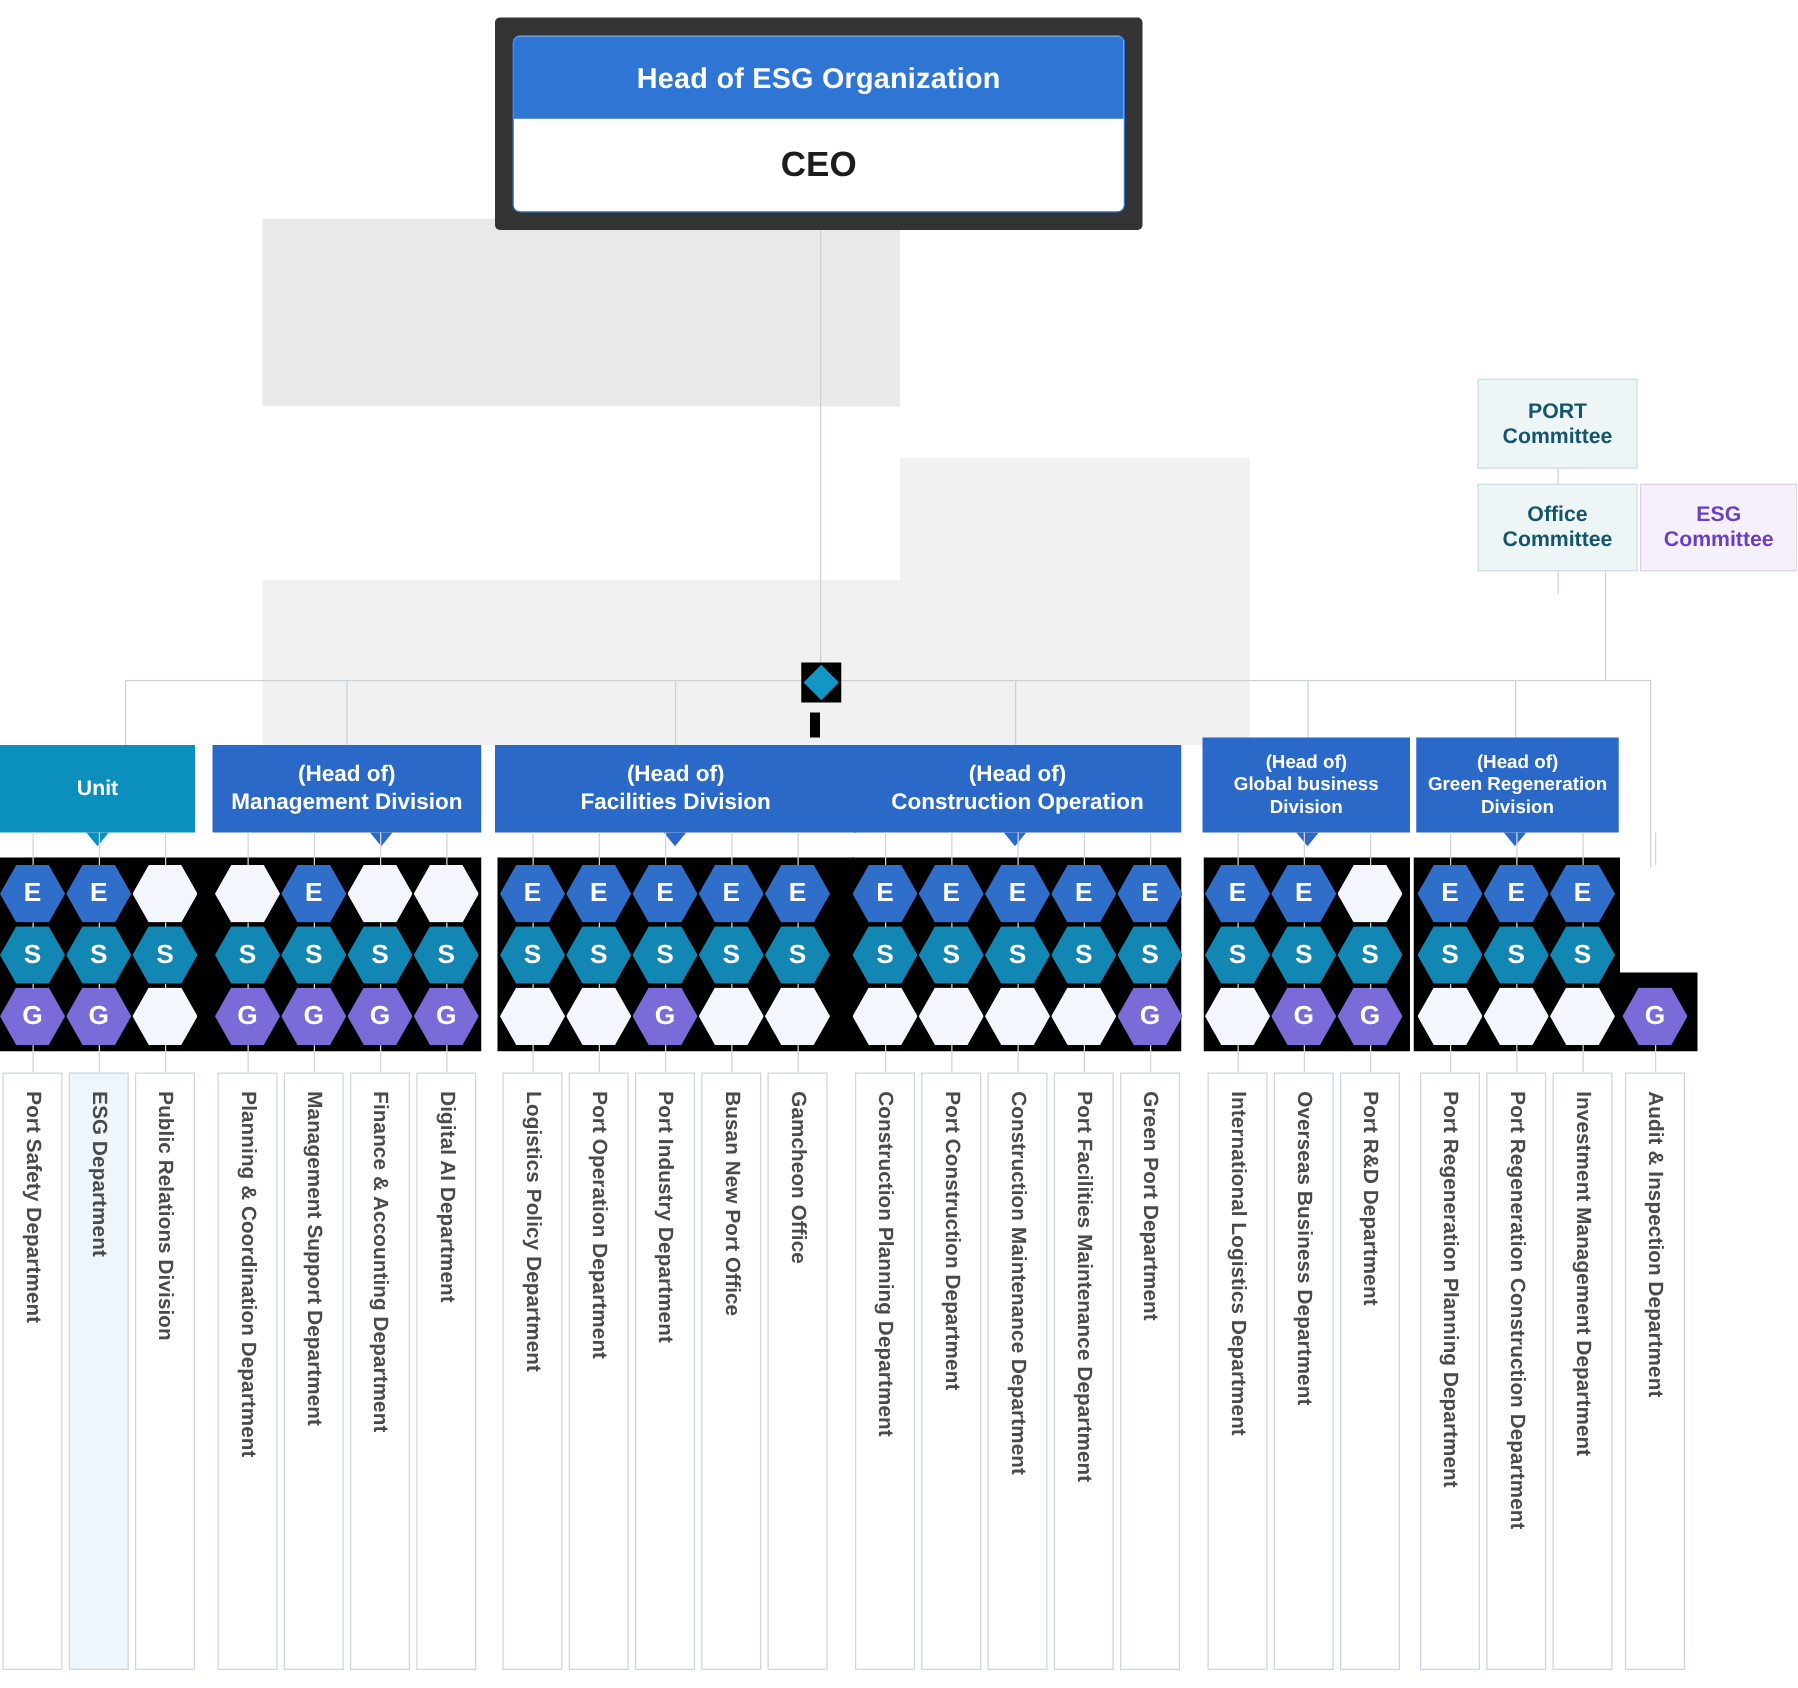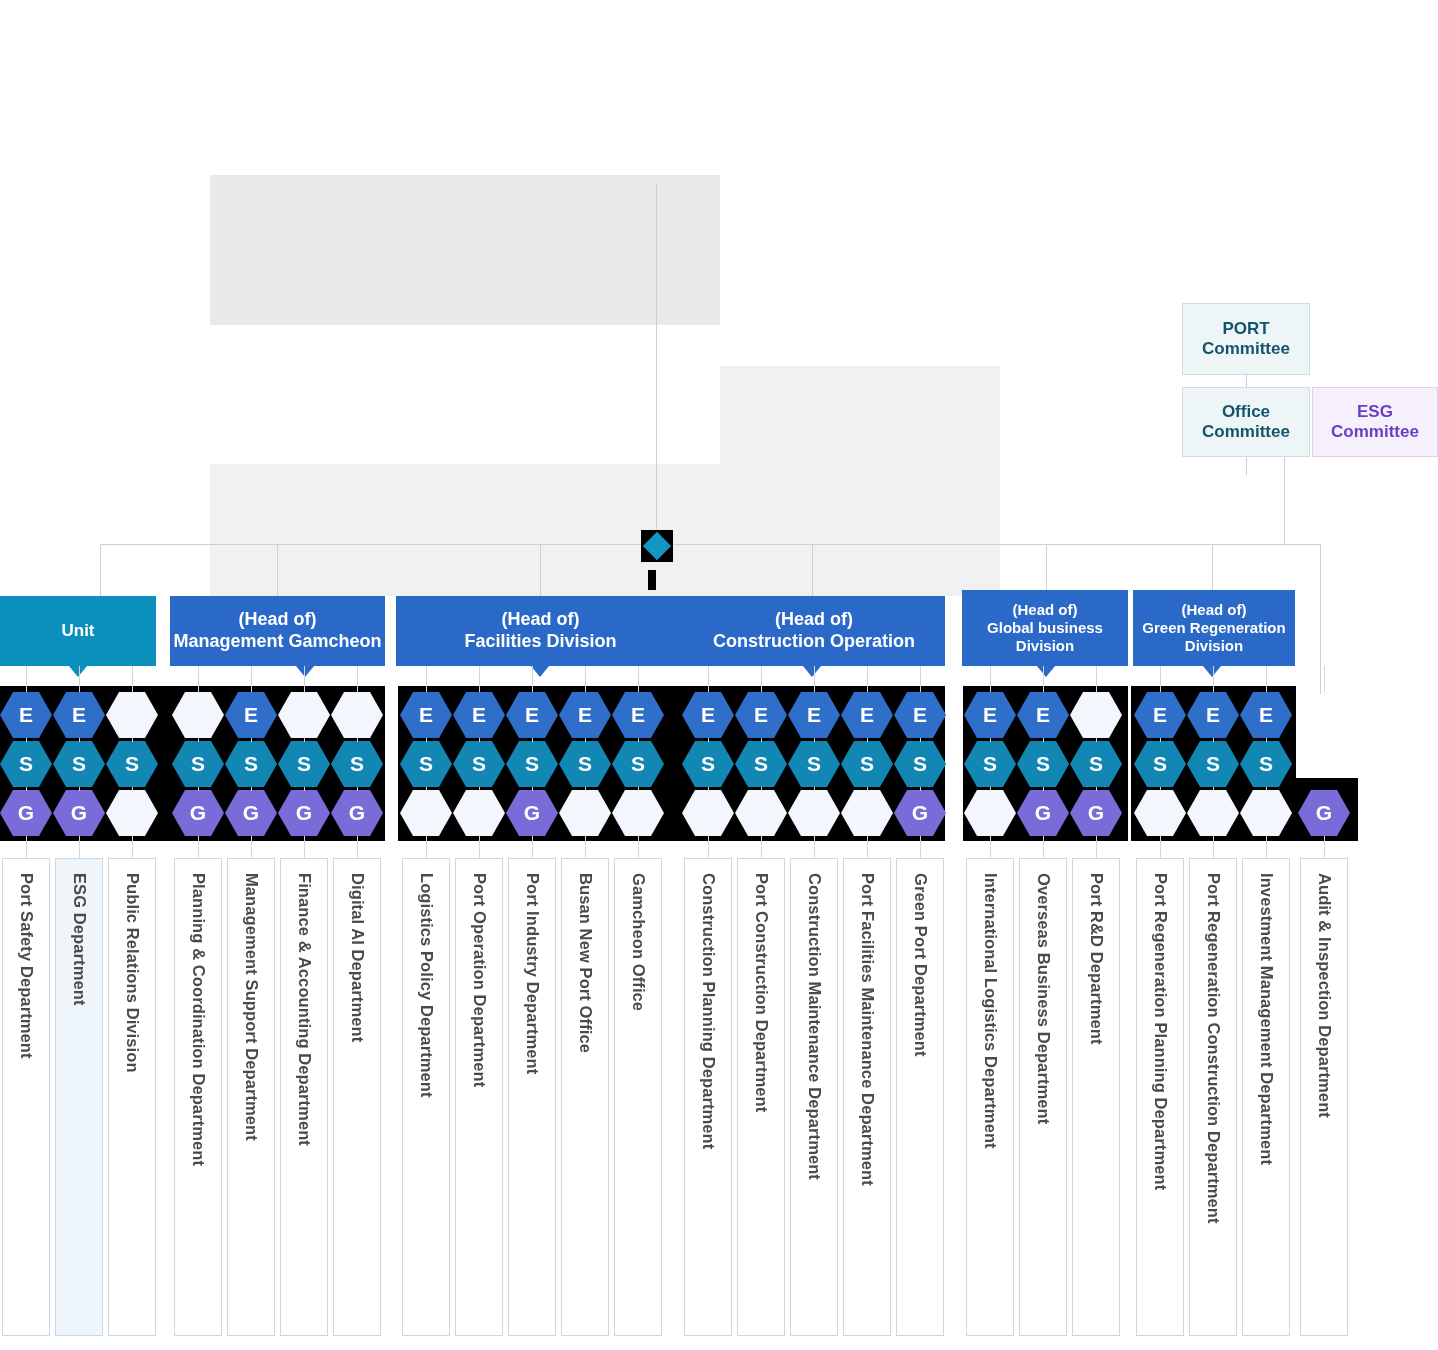--- a/index.html
+++ b/index.html
@@ -115,20 +115,26 @@
 
 <div id="stage">
 
   <div class="wm" style="left:210px;top:175px;width:510px;height:150px;"></div>
   <div class="wm" style="left:640px;top:265px;width:80px;height:60px;"></div>
   <div class="wm2" style="left:720px;top:366px;width:280px;height:230px;"></div>
   <div class="wm2" style="left:210px;top:464px;width:790px;height:132px;"></div>
   <div class="wm2" style="left:480px;top:560px;width:330px;height:36px;"></div>
   <div class="wm2" style="left:860px;top:560px;width:40px;height:36px;"></div>
 
+  <div id="ceo-card">
+    <div id="ceo-inner">
+      <div id="ceo-title">Head of ESG Organization</div>
+      <div id="ceo-name">CEO</div>
+    </div>
+  </div>
 
   <div class="vline" style="left:656px;top:184px;height:348px;"></div>
 
   <div id="port-committee" class="cbox blue">
     <div>
       <div>PORT</div>
       <div>Committee</div>
     </div>
   </div>
   <div id="audit-committee" class="cbox blue">
@@ -166,21 +172,21 @@
   <div class="dbox unit" style="left:0px;top:596px;width:156px;height:70px;">
     <div>
         <div>Unit</div>
       </div>
   </div>
   <div class="caret teal" style="left:69px;top:666px;"></div>
 
   <div class="dbox div" style="left:170px;top:596px;width:215px;height:70px;">
     <div>
       <div>(Head of)</div>
-      <div>Management Gamcheon</div>
+      <div>Management Division</div>
     </div>
   </div>
   <div class="caret" style="left:296px;top:666px;"></div>
 
   <div class="dbox div" style="left:396px;top:596px;width:289px;height:70px;">
     <div>
       <div>(Head of)</div>
       <div>Facilities Division</div>
     </div>
   </div>

